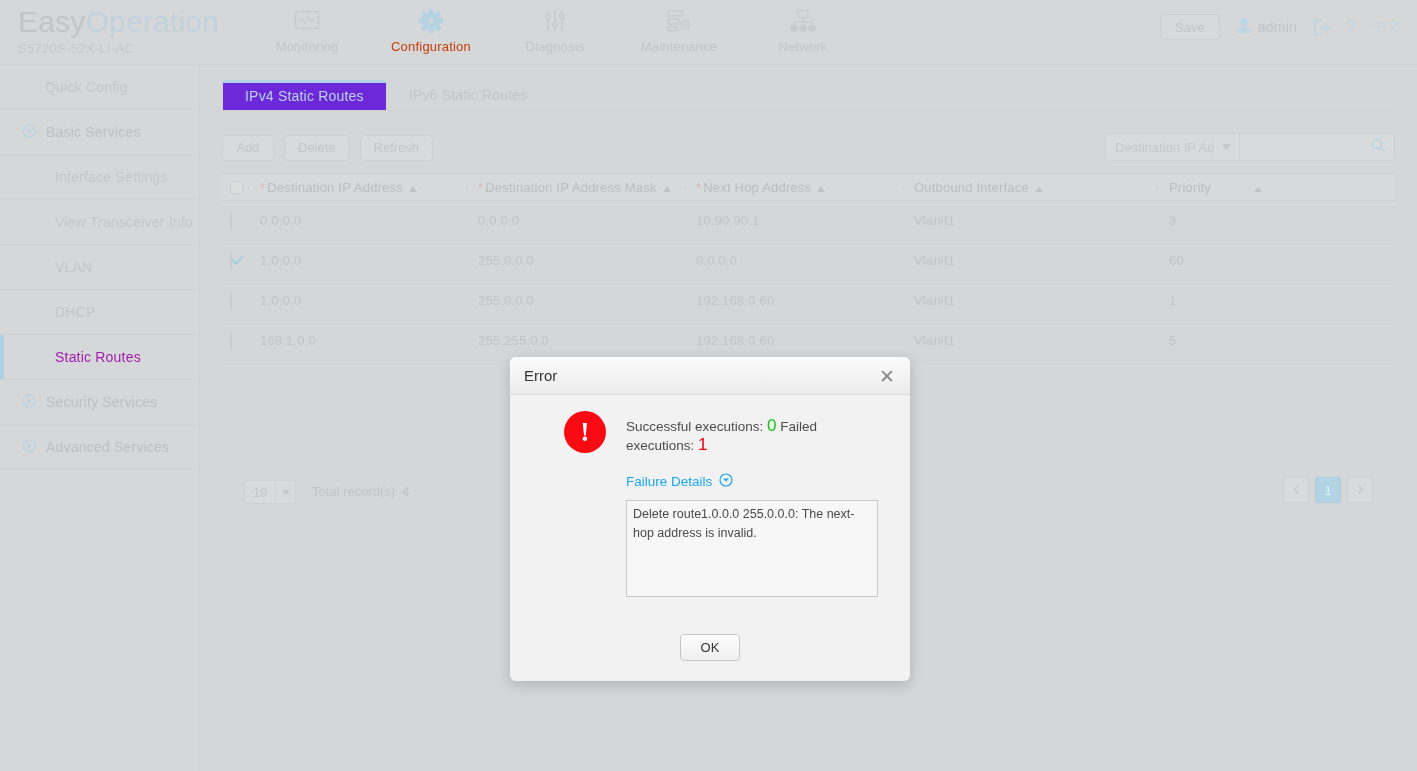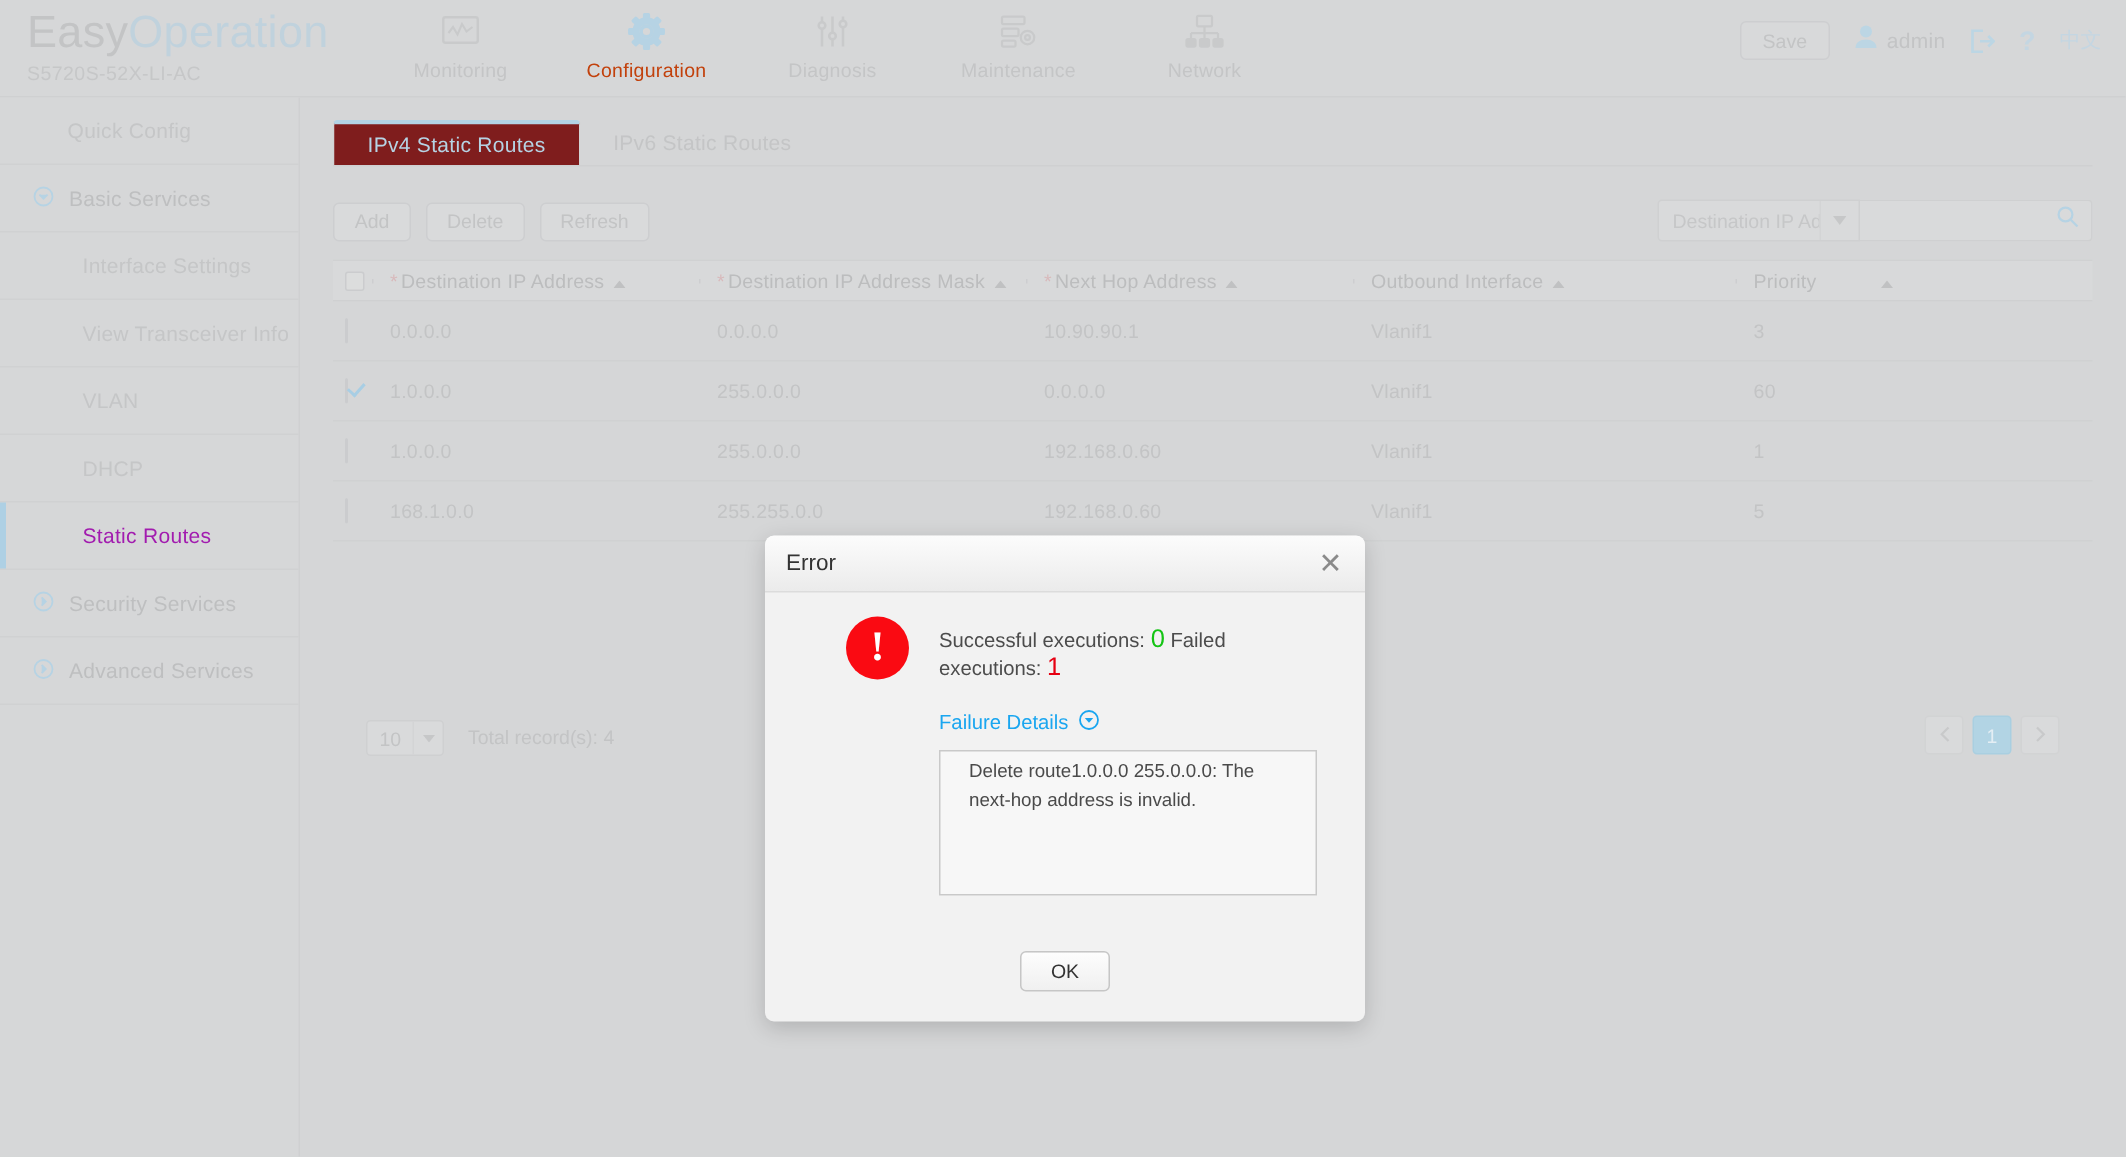--- a/index.html
+++ b/index.html
@@ -92,21 +92,21 @@
   .tabs {
     position: absolute; top: 16px; left: 22px; right: 22px; height: 30px;
     border-bottom: 1px solid #cfd0d1;
     display: flex; align-items: flex-end;
   }
   .tab {
     padding: 0 22px; height: 30px; line-height: 30px; font-size: 14px;
     color: #c4c5c6; cursor: pointer; letter-spacing: .2px;
   }
   .tab.active {
-    color: #b6d3e4; background: #7f1d1d;
+    color: #b6d3e4; background: #6d28d9;
     border: 1px solid #d2d3d4; border-bottom: none;
     border-top: 3px solid #b3d3e5;
     border-radius: 3px 3px 0 0;
     line-height: 27px;
   }
 
   .toolbar { position: absolute; top: 70px; left: 22px; right: 22px; height: 26px; }
   .tb-btn {
     float: left; margin-right: 10px; height: 26px; min-width: 52px; padding: 0 13px;
     border: 1px solid #cdced0; border-radius: 4px; background: #d9dadb;
@@ -225,21 +225,21 @@
 
   .fail-link {
     margin-left: 98px; margin-top: 18px;
     display: flex; align-items: center; gap: 7px;
     font-size: 13.5px; color: #1aa6f0; cursor: pointer;
   }
   .details-box {
     margin-left: 98px; margin-top: 10px;
     width: 252px; height: 97px;
     border: 1px solid #c9c9c9; background: #f7f7f7;
-    padding: 4px 19px;
+    padding: 4px 6px;
     font-size: 12.5px; color: #4a4a4a; line-height: 19px;
     overflow: hidden;
   }
   .modal-foot {
     position: absolute; left: 0; right: 0; bottom: 0; height: 68px;
     display: flex; align-items: center; justify-content: center;
   }
   .ok-btn {
     width: 60px; height: 27px; border: 1px solid #c6c6c6; border-radius: 4px;
     background: linear-gradient(#fdfdfd, #f0f0f0);

